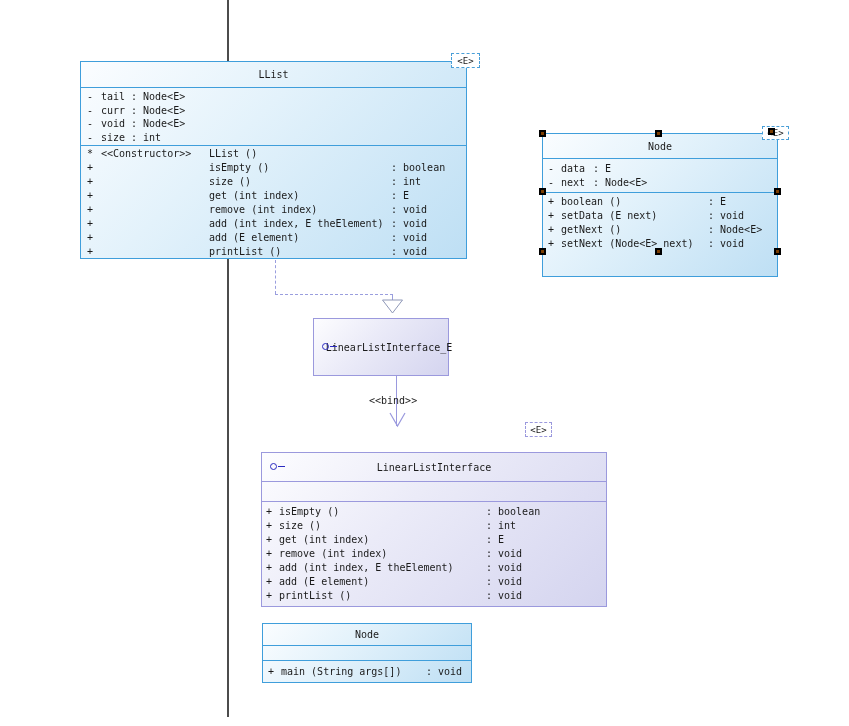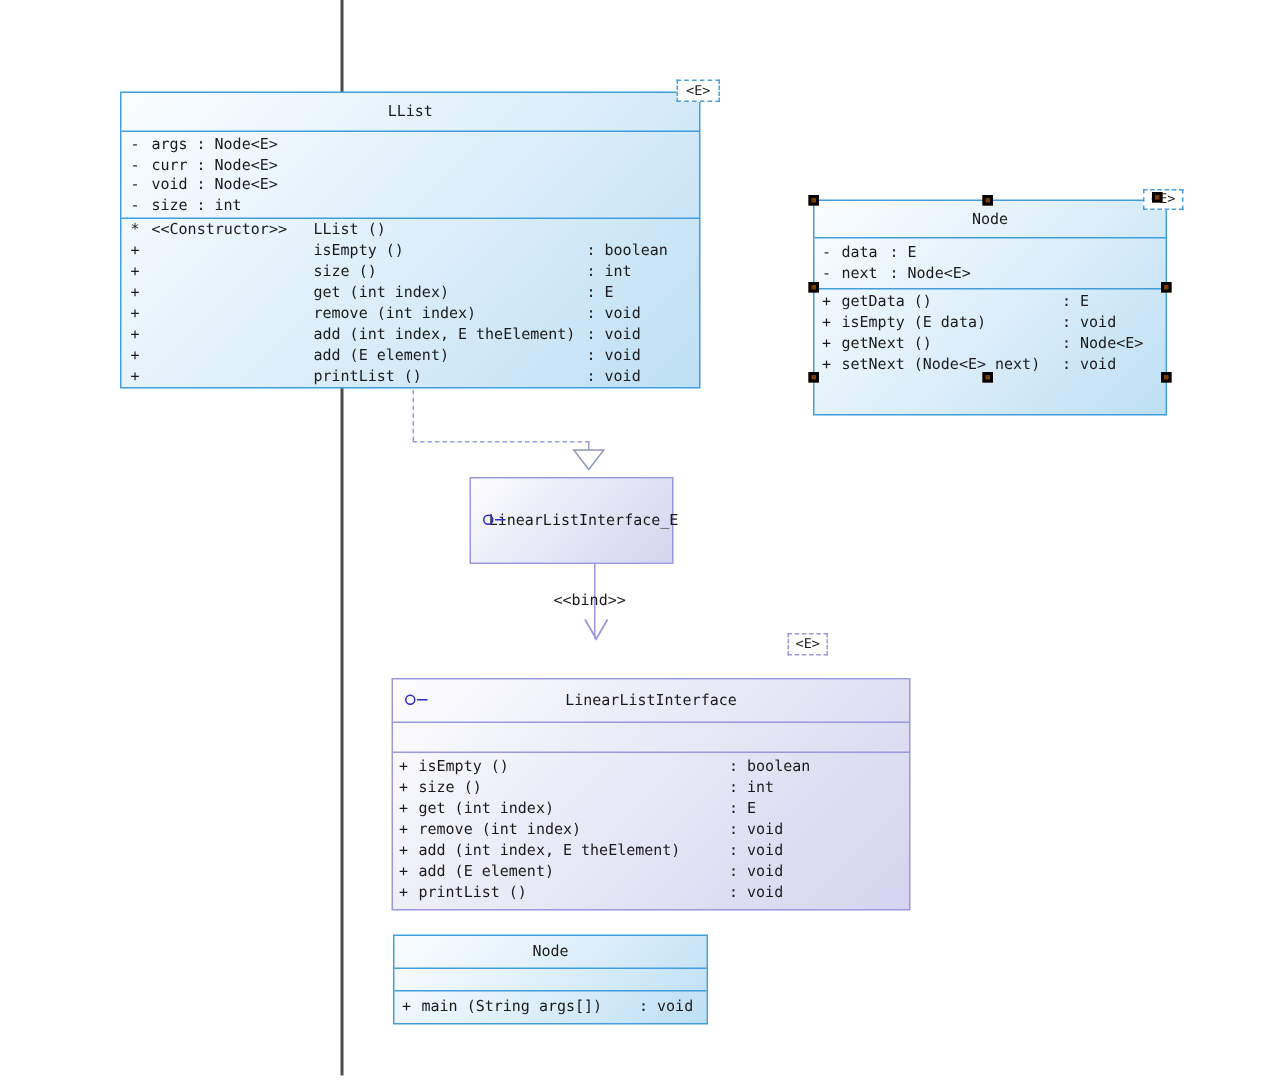--- a/index.html
+++ b/index.html
@@ -70,21 +70,21 @@
   </svg>
   <div class="bind-label">&lt;&lt;bind&gt;&gt;</div>
 
   <div class="uml-box blue" style="left:80px;top:61px;width:387px;height:198px">
     <div class="title" style="height:25px">
       <span>LList</span>
     </div>
     <div class="comp lh13" style="height:58px;padding-top:2px">
       <div class="row a-llist">
           <span>-</span>
-          <span>args</span>
+          <span>tail</span>
           <span>: Node&lt;E&gt;</span>
         </div>
       <div class="row a-llist">
           <span>-</span>
           <span>curr</span>
           <span>: Node&lt;E&gt;</span>
         </div>
       <div class="row a-llist">
           <span>-</span>
           <span>void</span>
@@ -163,26 +163,26 @@
         </div>
       <div class="row a-node">
           <span>-</span>
           <span>next</span>
           <span>: Node&lt;E&gt;</span>
         </div>
     </div>
     <div class="comp lh14" style="height:59px;padding-top:2px">
       <div class="row m-node">
           <span>+</span>
-          <span>getData ()</span>
-          <span>: E</span>
-        </div>
-      <div class="row m-node">
-          <span>+</span>
-          <span>isEmpty (E data)</span>
+          <span>boolean ()</span>
+          <span>: E</span>
+        </div>
+      <div class="row m-node">
+          <span>+</span>
+          <span>setData (E next)</span>
           <span>: void</span>
         </div>
       <div class="row m-node">
           <span>+</span>
           <span>getNext ()</span>
           <span>: Node&lt;E&gt;</span>
         </div>
       <div class="row m-node">
           <span>+</span>
           <span>setNext (Node&lt;E&gt; next)</span>

